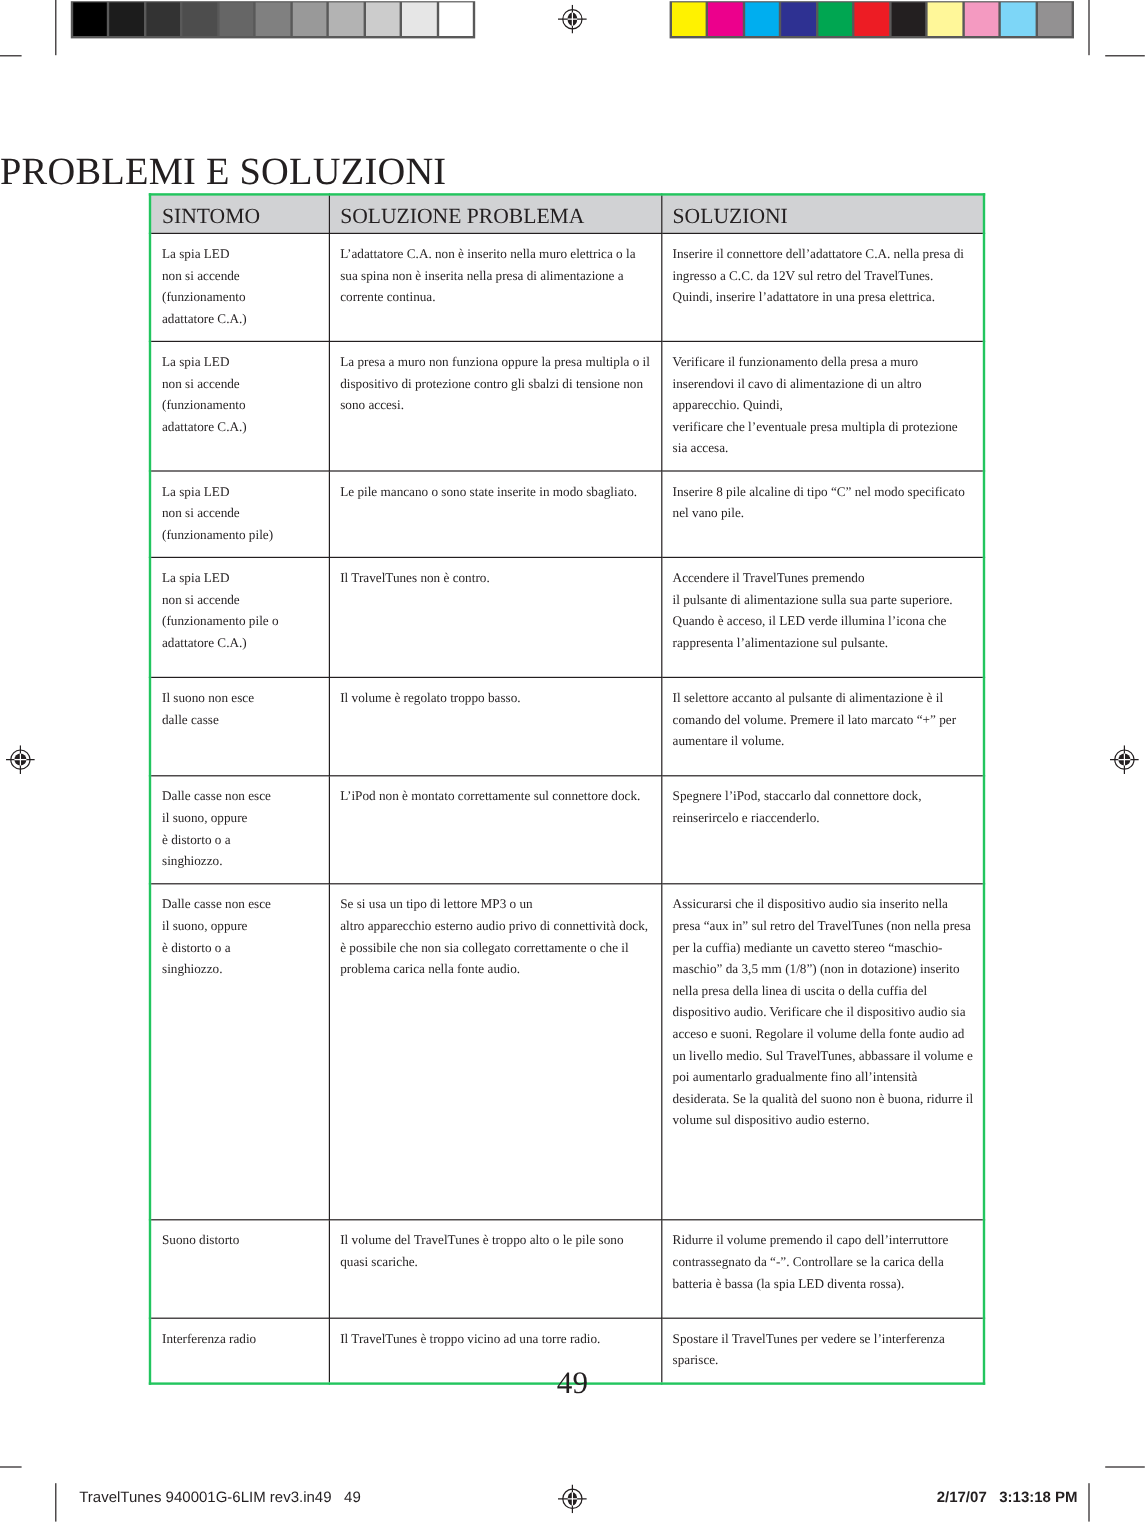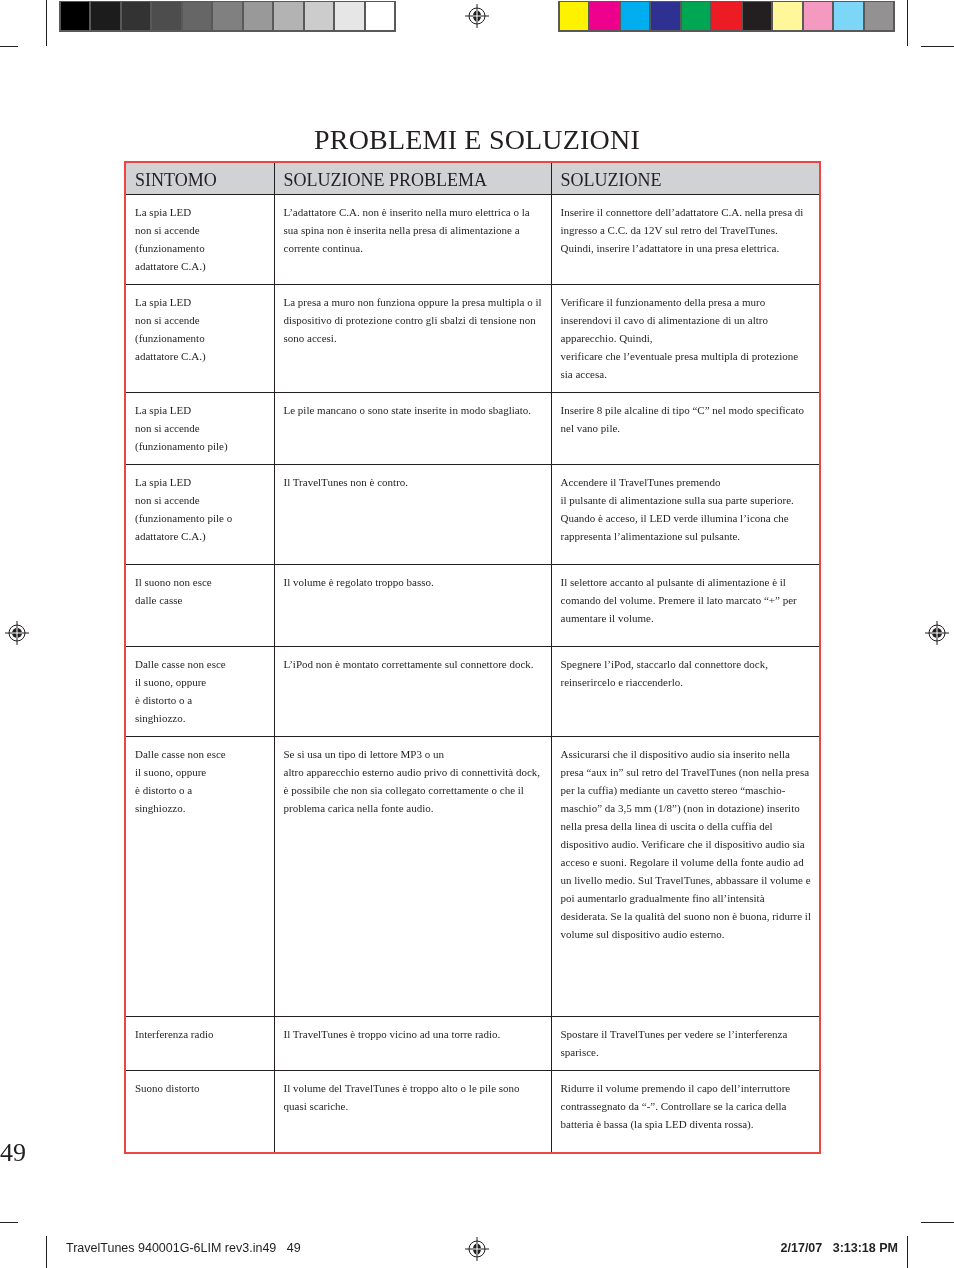--- a/index.html
+++ b/index.html
@@ -13,44 +13,44 @@
   
   .bar {
     position: absolute; top: 1px; height: 31px; background: #595959;
     display: flex; gap: 2px; padding: 1px 2px 2px 2px; box-sizing: border-box;
   }
   .bar .sw { flex: 1 1 0; height: 100%; }
   
   .reg { position: absolute; width: 24px; height: 24px; }
   
   .title {
-    position: absolute; left: 0; width: 954px; top: 124px; text-align: center;
-    font-size: 28px; letter-spacing: 0.2px; color: #231f20;
+    position: absolute; left: 0; width: 954px; top: 124px; 
+    font-size: 32px; letter-spacing: 0.2px; color: #231f20;
   }
   table.ts {
     position: absolute; left: 124px; top: 161px; width: 697px;
     border-collapse: collapse; table-layout: fixed;
-    border: 2px solid #ef4444;
+    border: 2px solid #22c55e;
   }
   table.ts th, table.ts td {
     border: 1.5px solid #231f20; vertical-align: top; text-align: left;
   }
   table.ts th {
     background: #d1d2d4; font-weight: normal; font-size: 18px;
     padding: 5px 8px 2px 9px; height: 24px; line-height: 24px;
   }
   table.ts td {
     font-size: 11px; line-height: 18px; padding: 8px 8px 9px 9px;
   }
   .col1 { width: 149px; }
   .col2 { width: 277px; }
   .col3 { width: 269px; }
   .cell { white-space: pre-line; }
   .pagenum {
-    position: absolute; left: 0; width: 954px; top: 1138px; 
+    position: absolute; left: 0; width: 954px; top: 1138px; text-align: center;
     font-size: 26px;
   }
   .slug {
     position: absolute; top: 1241px; font-family: "Liberation Sans", "DejaVu Sans", sans-serif;
     font-size: 12.5px; color: #231f20;
   }
 </style>
 </head>
 <body>
 
@@ -128,21 +128,21 @@
 <table class="ts">
   <colgroup>
       <col class="col1">
       <col class="col2">
       <col class="col3">
     </colgroup>
   <thead>
     <tr>
       <th>SINTOMO</th>
       <th>SOLUZIONE PROBLEMA</th>
-      <th>SOLUZIONE</th>
+      <th>SOLUZIONI</th>
     </tr>
   </thead>
   <tbody>
     <tr style="height:82px;">
       <td class="cell">La spia LED
 non si accende
 (funzionamento
 adattatore C.A.)</td>
       <td class="cell">L’adattatore C.A. non è inserito nella muro elettrica o la sua spina non è inserita nella presa di alimentazione a corrente continua.</td>
       <td class="cell">Inserire il connettore dell’adattatore C.A. nella presa di ingresso a C.C. da 12V sul retro del TravelTunes. Quindi, inserire l’adattatore in una presa elettrica.</td>
@@ -187,29 +187,29 @@
     </tr>
     <tr style="height:280px;">
       <td class="cell">Dalle casse non esce
 il suono, oppure
 è distorto o a
 singhiozzo.</td>
       <td class="cell">Se si usa un tipo di lettore MP3 o un
 altro apparecchio esterno audio privo di connettività dock, è possibile che non sia collegato correttamente o che il problema carica nella fonte audio.</td>
       <td class="cell">Assicurarsi che il dispositivo audio sia inserito nella presa “aux in” sul retro del TravelTunes (non nella presa per la cuffia) mediante un cavetto stereo “maschio-maschio” da 3,5 mm (1/8”) (non in dotazione) inserito nella presa della linea di uscita o della cuffia del dispositivo audio. Verificare che il dispositivo audio sia acceso e suoni. Regolare il volume della fonte audio ad un livello medio. Sul TravelTunes, abbassare il volume e poi aumentarlo gradualmente fino all’intensità desiderata. Se la qualità del suono non è buona, ridurre il volume sul dispositivo audio esterno.</td>
     </tr>
+    <tr style="height:82px;">
+      <td class="cell">Suono distorto</td>
+      <td class="cell">Il volume del TravelTunes è troppo alto o le pile sono quasi scariche.</td>
+      <td class="cell">Ridurre il volume premendo il capo dell’interruttore contrassegnato da “-”. Controllare se la carica della batteria è bassa (la spia LED diventa rossa).</td>
+    </tr>
     <tr style="height:46px;">
       <td class="cell">Interferenza radio</td>
       <td class="cell">Il TravelTunes è troppo vicino ad una torre radio.</td>
       <td class="cell">Spostare il TravelTunes per vedere se l’interferenza sparisce.</td>
     </tr>
-    <tr style="height:82px;">
-      <td class="cell">Suono distorto</td>
-      <td class="cell">Il volume del TravelTunes è troppo alto o le pile sono quasi scariche.</td>
-      <td class="cell">Ridurre il volume premendo il capo dell’interruttore contrassegnato da “-”. Controllare se la carica della batteria è bassa (la spia LED diventa rossa).</td>
-    </tr>
   </tbody>
 </table>
 
 <div class="pagenum">49</div>
 
 <div class="slug" style="left:66px; white-space:pre;">TravelTunes 940001G-6LIM rev3.in49   49</div>
 <div class="slug" style="right:56px; white-space:pre;font-weight:bold;">2/17/07   3:13:18 PM</div>
 
 </body></html>

